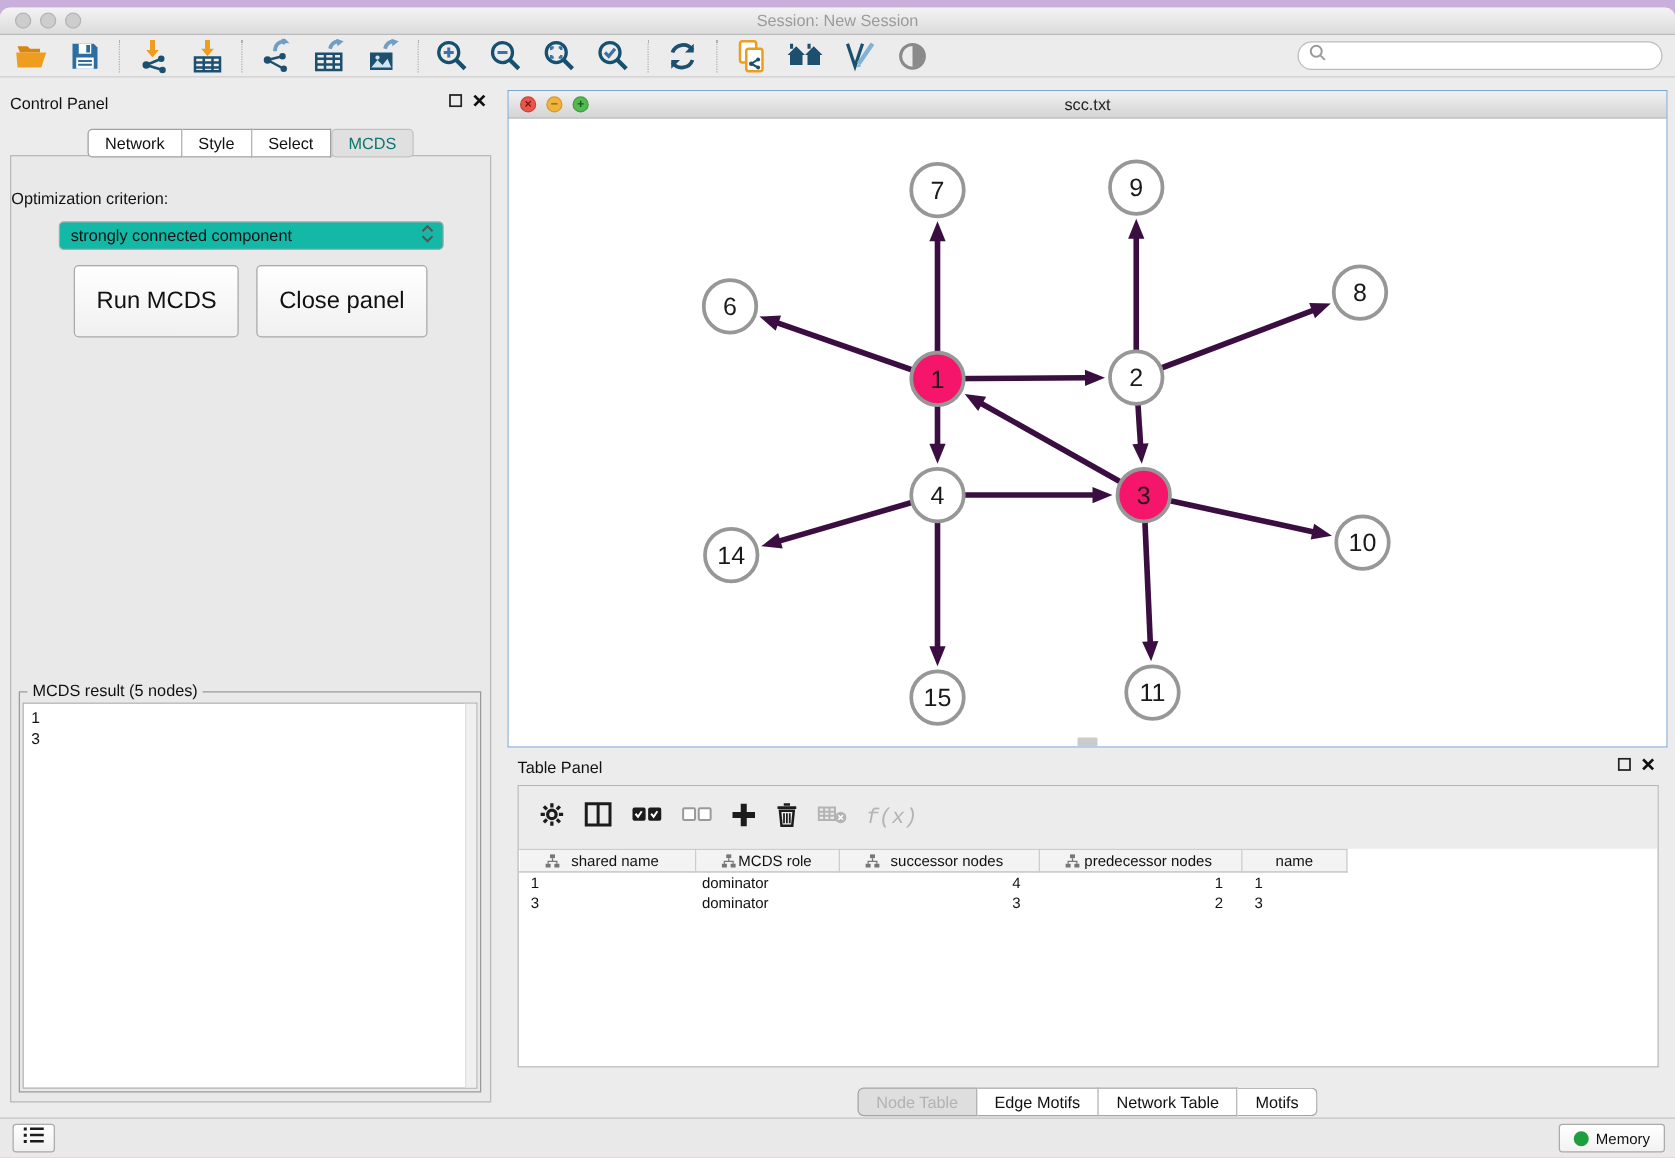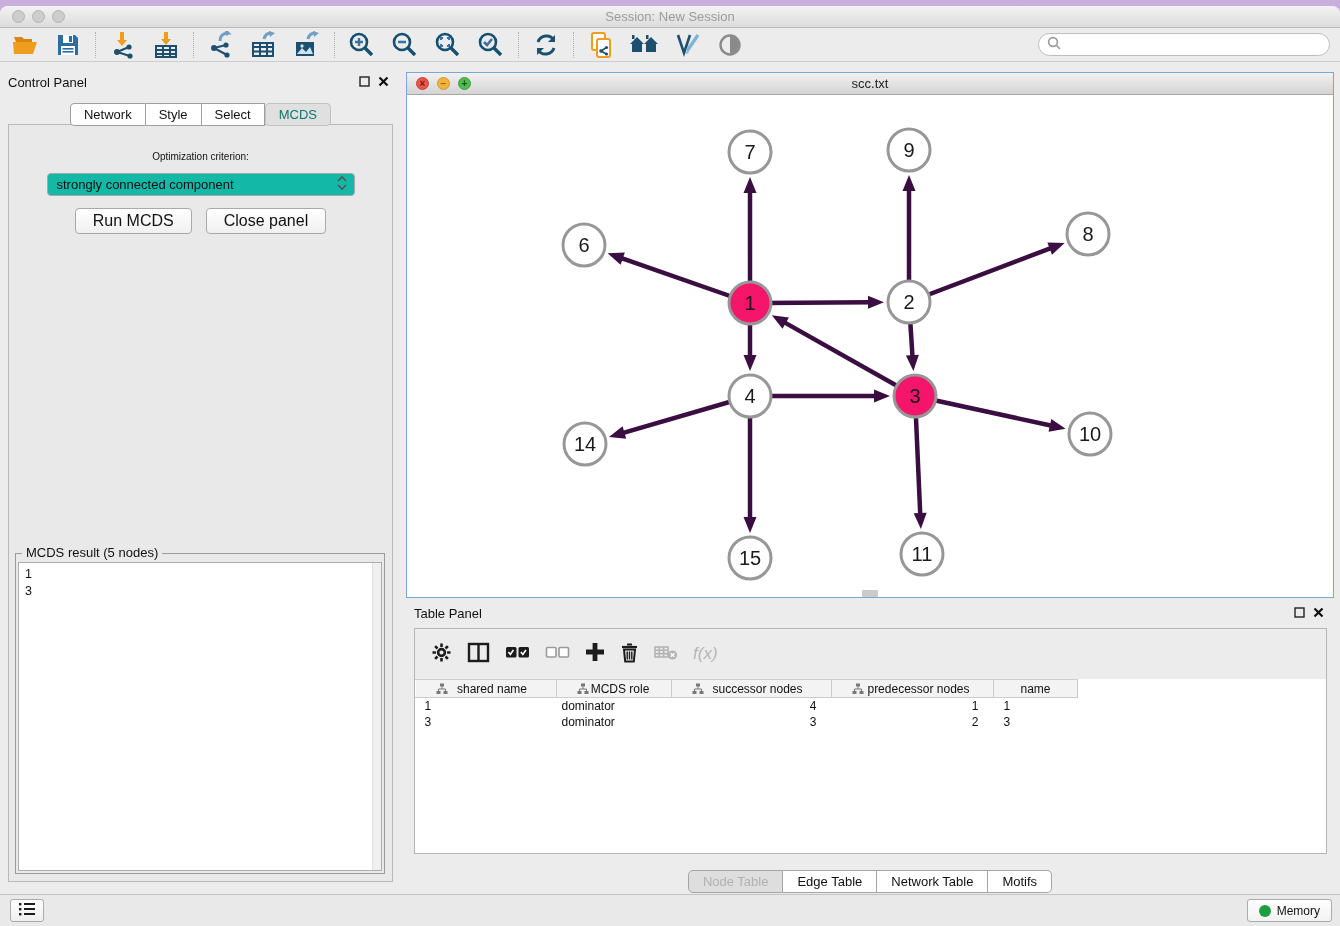--- a/index.html
+++ b/index.html
@@ -30,26 +30,26 @@
   .cp-header { display:flex; align-items:center; height:20px; }
   .cp-header .cp-title { font-size:13px; color:#111; }
   .panel-btns { margin-left:auto; display:flex; gap:8px; align-items:center; padding-right:4px; }
   .cp-tabs { position:absolute; top:31px; left:0; right:0; display:flex; justify-content:center; z-index:2; }
   .cp-tab { font-size:13px; padding:3px 13px; background:#fff; border:1px solid #9f9f9f; border-left:none;
             color:#111; }
   .cp-tab:first-child { border-left:1px solid #9f9f9f; border-radius:4px 0 0 4px; }
   .cp-tab.active { background:#e0e0e0; color:#0f766e; border:1px solid #c2c2c2; border-radius:4px; }
   .cp-body { position:absolute; top:52px; left:0; right:0; bottom:2px; background:#e9e9e9;
              border:1px solid #b9b9b9; }
-  .opt-label { text-align:center; font-size:10px; color:#111; margin-top:26px; }
+  .opt-label { font-size:13px; color:#111; margin-top:26px; }
   .dropdown { width:308px; height:23px; margin:11px auto 0; background:#14b8a6; border:1px solid #a9a9a9;
               border-radius:4px; display:flex; align-items:center; font-size:13px; padding:0 6px 0 9px; color:#111; }
   .dropdown .dd-label { flex:1; }
   .btn-row { display:flex; justify-content:center; gap:14px; margin-top:12px; }
-  .push-btn { font-size:16px; padding:3px 17px; background:linear-gradient(#ffffff,#f0f0f0);
+  .push-btn { font-size:19px; padding:17px 17px; background:linear-gradient(#ffffff,#f0f0f0);
               border:1px solid #a9a9a9; border-radius:4px; color:#111; }
   .result-fieldset { position:absolute; left:6px; right:7px; top:428px; bottom:7px;
                      border:1px solid #9a9a9a; }
   .result-legend { position:absolute; top:-9px; left:6px; background:#e9e9e9; padding:0 4px; font-size:13px; color:#111; }
   .result-area { position:absolute; left:2px; right:2px; top:8px; bottom:2px; background:#fff;
                  border:1px solid #adadad; font-size:12.5px; line-height:17px; padding:3px 6px; color:#111;
                  white-space:pre-line; }
   .result-scroll { position:absolute; top:9px; bottom:3px; right:3px; width:9px; background:#f0f0f0;
                    border-left:1px solid #e0e0e0; }
 
@@ -429,21 +429,21 @@
         <span>
           <svg width="24" height="17" viewBox="0 0 24 17">
               <g stroke="#b4b4b4" stroke-width="1.6" fill="none">
                 <rect x="1" y="3" width="13" height="10"></rect>
                 <path d="M1 6.3h13M1 9.6h13M5.3 3v10M9.6 3v10"></path>
               </g>
               <circle cx="18.5" cy="11" r="4.6" fill="#b4b4b4"></circle>
               <path d="M16.7 9.2l3.6 3.6M20.3 9.2l-3.6 3.6" stroke="#fff" stroke-width="1.4"></path>
             </svg>
         </span>
-        <span style="font-family:Liberation Sans, sans-serif; font-style:italic; font-size:17px; color:#b4b4b4;">f(x)</span>
+        <span style="font-family:Liberation Mono, monospace; font-style:italic; font-size:17px; color:#b4b4b4;">f(x)</span>
       </div>
       <table class="data-table">
         <colgroup>
             <col class="c0">
             <col class="c1">
             <col class="c2">
             <col class="c3">
             <col class="c4">
           </colgroup>
         <thead>
@@ -512,21 +512,21 @@
               <td class="c1">dominator</td>
               <td class="c2">3</td>
               <td class="c3">2</td>
               <td class="c4">3</td>
             </tr>
           </tbody>
       </table>
     </div>
     <div class="tp-tabs">
       <span class="tp-tab active">Node Table</span>
-      <span class="tp-tab">Edge Table</span>
+      <span class="tp-tab">Edge Motifs</span>
       <span class="tp-tab">Network Table</span>
       <span class="tp-tab">Motifs</span>
     </div>
   </div>
 
   <div class="statusbar">
     <div class="sb-left-btn">
       <span>
         <svg width="18" height="16" viewBox="0 0 18 16">
             <g stroke="#1c1c1c" stroke-width="2">

